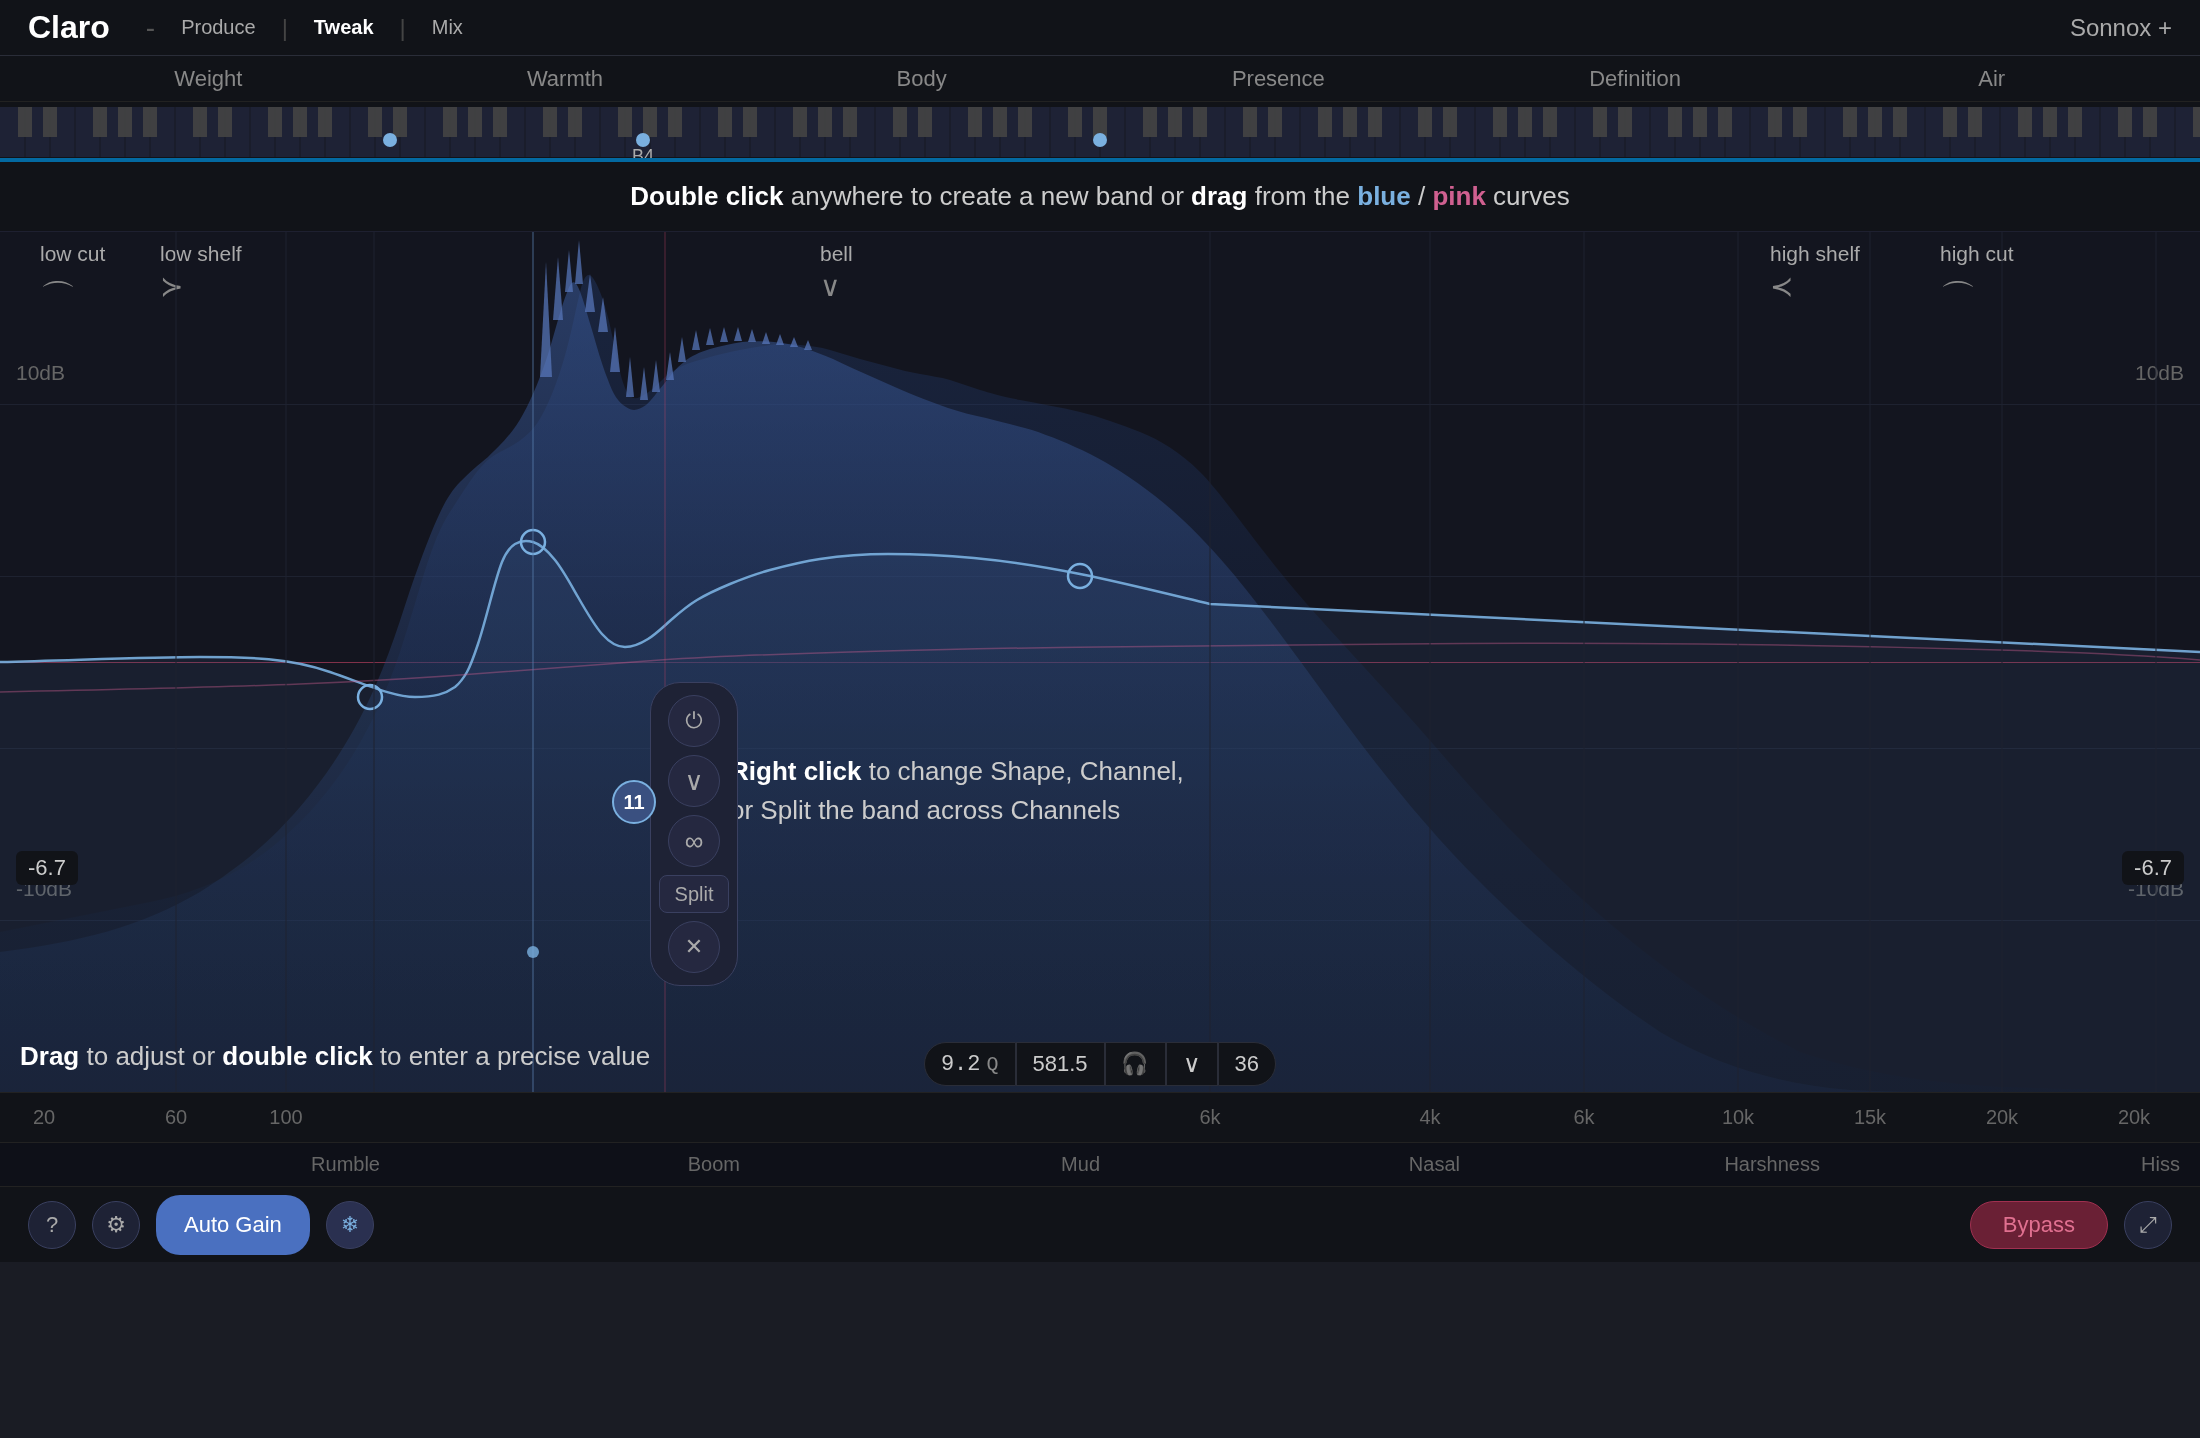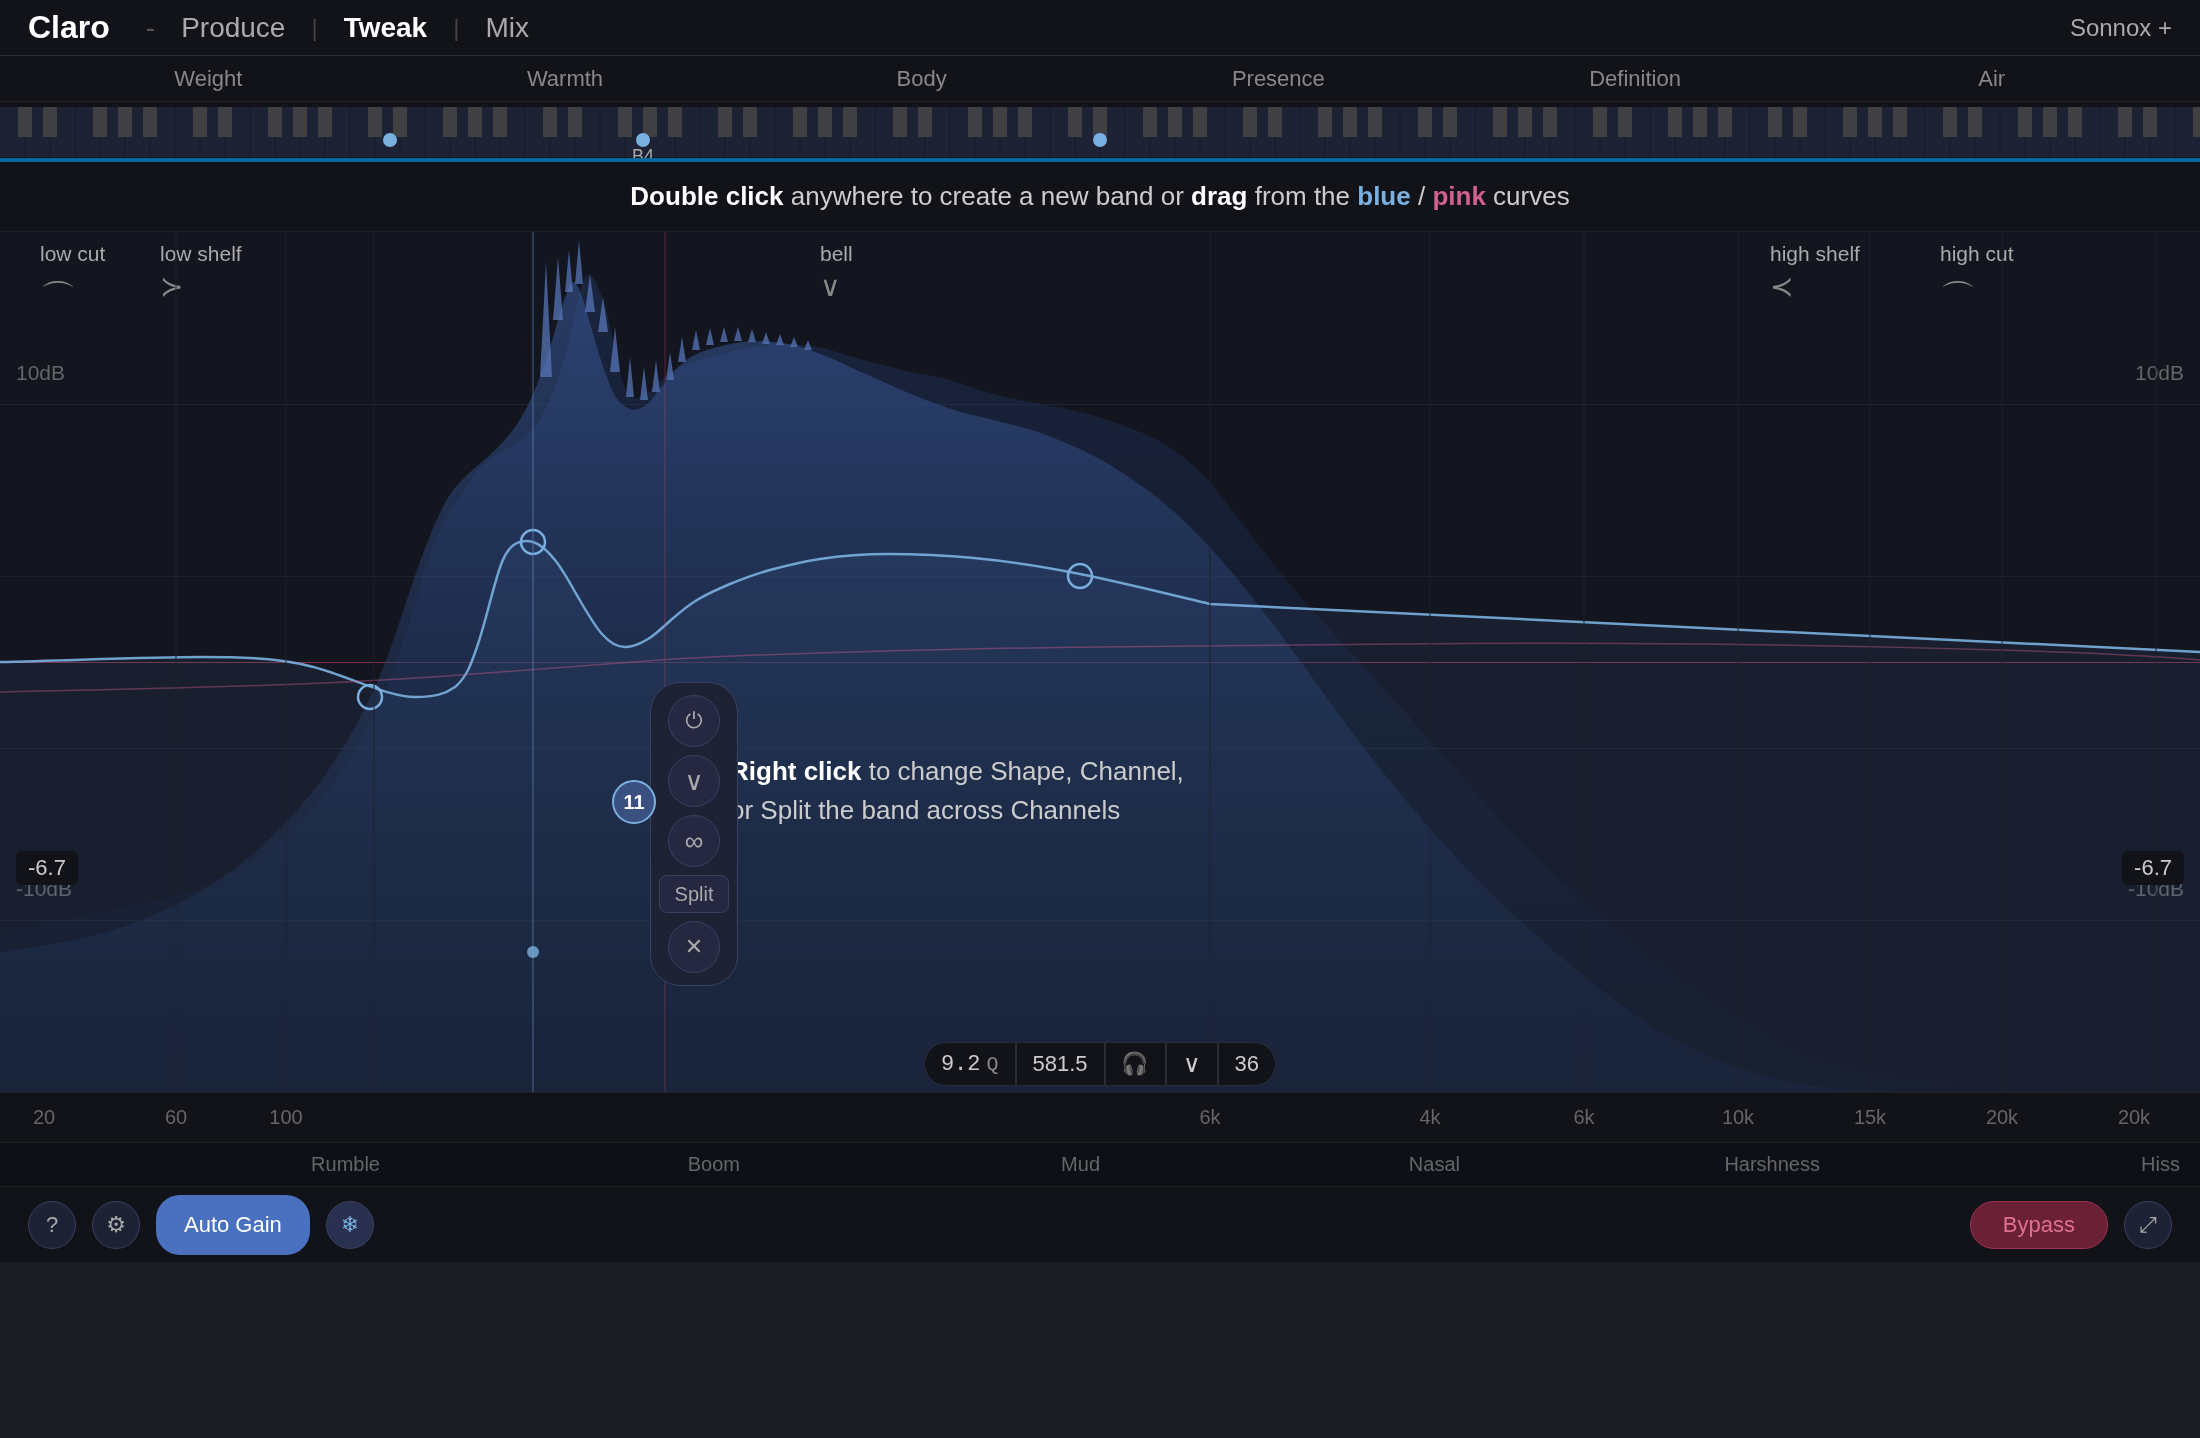--- a/index.html
+++ b/index.html
@@ -27,21 +27,21 @@
       font-weight: bold;
       color: #fff;
       margin-right: 20px;
     }
     .app-dash {
       color: #555;
       font-size: 28px;
       margin: 0 16px;
     }
     .nav-item {
-      font-size: 28px;
+      font-size: 20px;
       color: #aaa;
       cursor: pointer;
       margin: 11px 10px;
     }
     .nav-item.active {
       color: #fff;
       font-weight: bold;
     }
     .nav-sep {
       color: #444;
@@ -887,20 +887,23 @@
   <div class="band-number" style="left: 612px; top: 548px;">
     <span>11</span>
   </div>
 
   <div class="info-box" style="left: 730px; top: 520px;">
     <div class="info-box-text">
       <b>Right click</b> to change Shape, Channel,<br>or Split the band across Channels
     </div>
   </div>
 
+  <div class="bottom-instruction">
+    <b>Drag</b> to adjust or <b>double click</b> to enter a precise value
+  </div>
 
   <div class="band-info-bar">
     <div class="band-info-chip rounded-left">
       <span>9.2</span>
       <span class="label">Q</span>
     </div>
     <div class="band-info-chip">
       <span>581.5</span>
     </div>
     <div class="band-info-chip">

